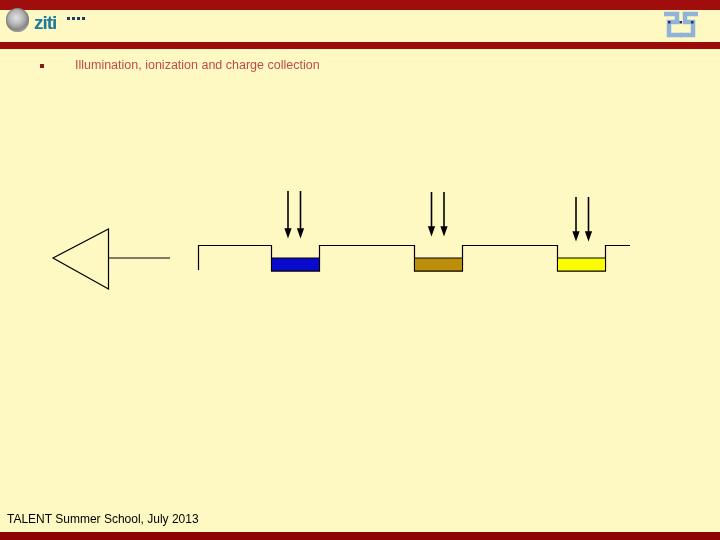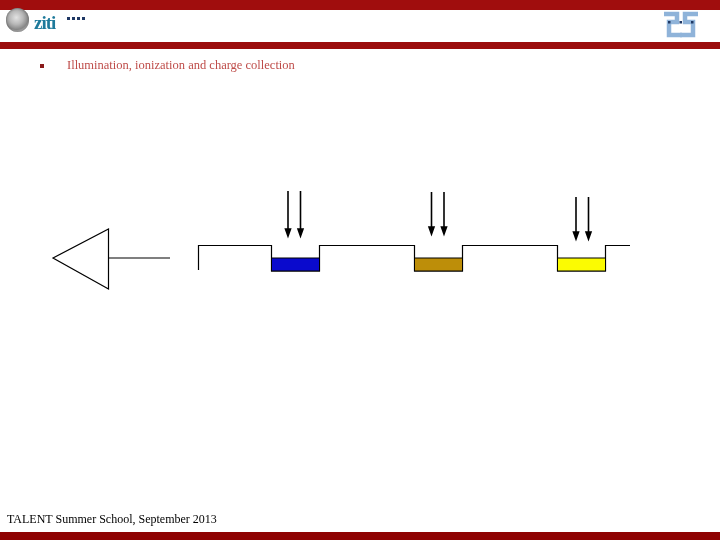--- a/index.html
+++ b/index.html
@@ -1,36 +1,36 @@
 <!DOCTYPE html>
 <html><head>
 <meta charset="utf-8">
 <style>
   html,body{margin:0;padding:0;background:#e9e9e9;font-family:"Liberation Sans",sans-serif;}
-  #slide{position:relative;width:720px;height:540px;background:#ffffff;overflow:hidden;font-family:Liberation Serif, serif;}
+  #slide{position:relative;width:720px;height:540px;background:#fef9c3;overflow:hidden;}
 
   
   .bar{position:absolute;left:0;width:720px;}
   #top-bar{top:0;height:10px;background:#A00D0D;}
   #header-rule{top:42px;height:7px;background:#9B0C0C;}
   #bottom-bar{top:532px;height:8px;background:#8E0202;}
 
   
   #seal{position:absolute;left:6px;top:8px;width:23px;height:24px;border-radius:50%;
         background:radial-gradient(circle at 45% 40%, #e2e2e2 0%, #b9b9b9 35%, #878787 62%, #c2c2c2 78%, #9d9d9d 100%);
         box-shadow:inset 0 0 2px #555;}
   #ziti-logo{position:absolute;left:34px;top:12px;color:#1E7A9B;font-size:19px;font-weight:bold;letter-spacing:-1px;}
   #ziti-dots{position:absolute;left:67px;top:17px;display:flex;gap:2px;}
   #ziti-dots i{display:block;width:3px;height:3px;background:#1F3864;}
   #slide-title{position:absolute;left:324px;top:12px;font-size:18px;color:#000;white-space:nowrap;}
   #inst-logo{position:absolute;left:660px;top:9px;}
 
   
   #bullet-marker{position:absolute;left:40px;top:64px;width:4px;height:4px;background:#8A1A1A;}
-  #bullet-text{position:absolute;left:67px;top:58px;font-size:12.5px;color:#BE4B48;white-space:nowrap;}
+  #bullet-text{position:absolute;left:75px;top:58px;font-size:12.5px;color:#BE4B48;white-space:nowrap;}
 
   
   #diagram{position:absolute;left:0;top:0;}
 
   
   #footer-text{position:absolute;left:7px;top:512px;font-size:12px;color:#000;white-space:nowrap;}
 </style>
 </head>
 <body>
 
@@ -96,17 +96,17 @@
     </g>
 
     <g stroke="#000" stroke-width="1.6" fill="#000">
       <line x1="576" y1="197" x2="576" y2="233"></line>
       <polygon points="573.5,232 578.5,232 576,239"></polygon>
       <line x1="588.5" y1="197" x2="588.5" y2="233"></line>
       <polygon points="586,232 591,232 588.5,239"></polygon>
     </g>
   </svg>
 
-  <div id="footer-text">TALENT Summer School, September 2013</div>
+  <div id="footer-text">TALENT Summer School, July 2013</div>
 
   <div id="bottom-bar" class="bar"></div>
 
 </div>
 
 </body></html>

